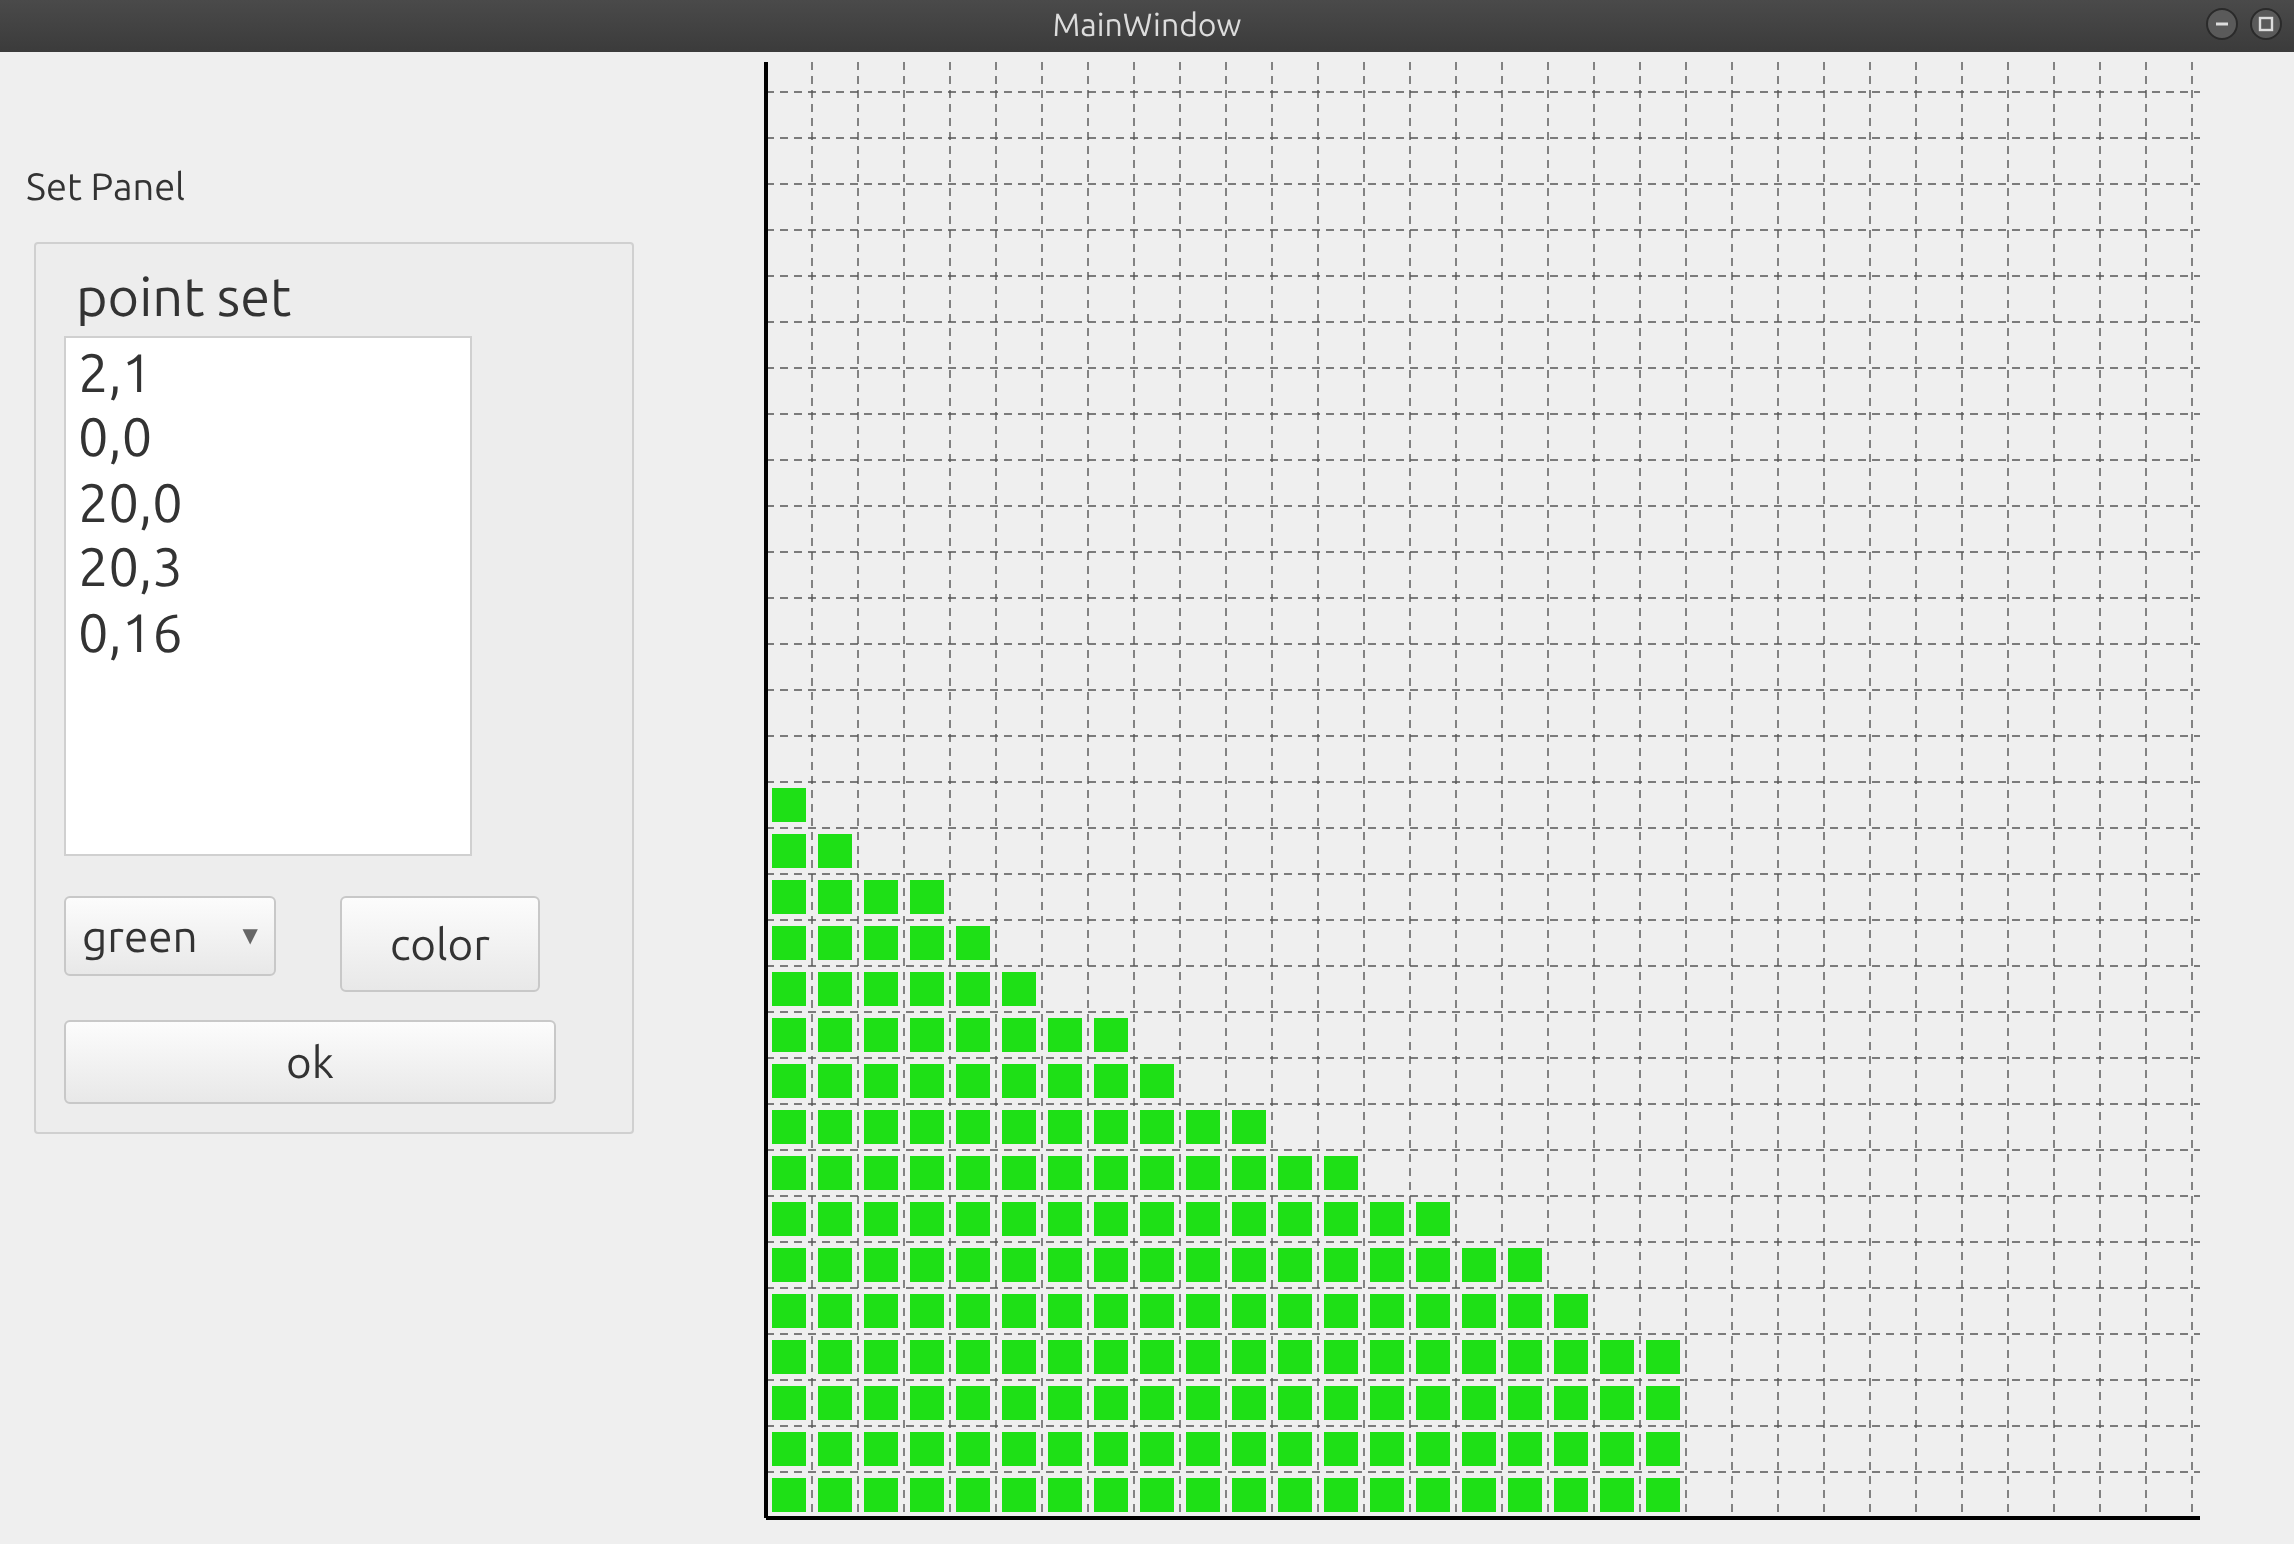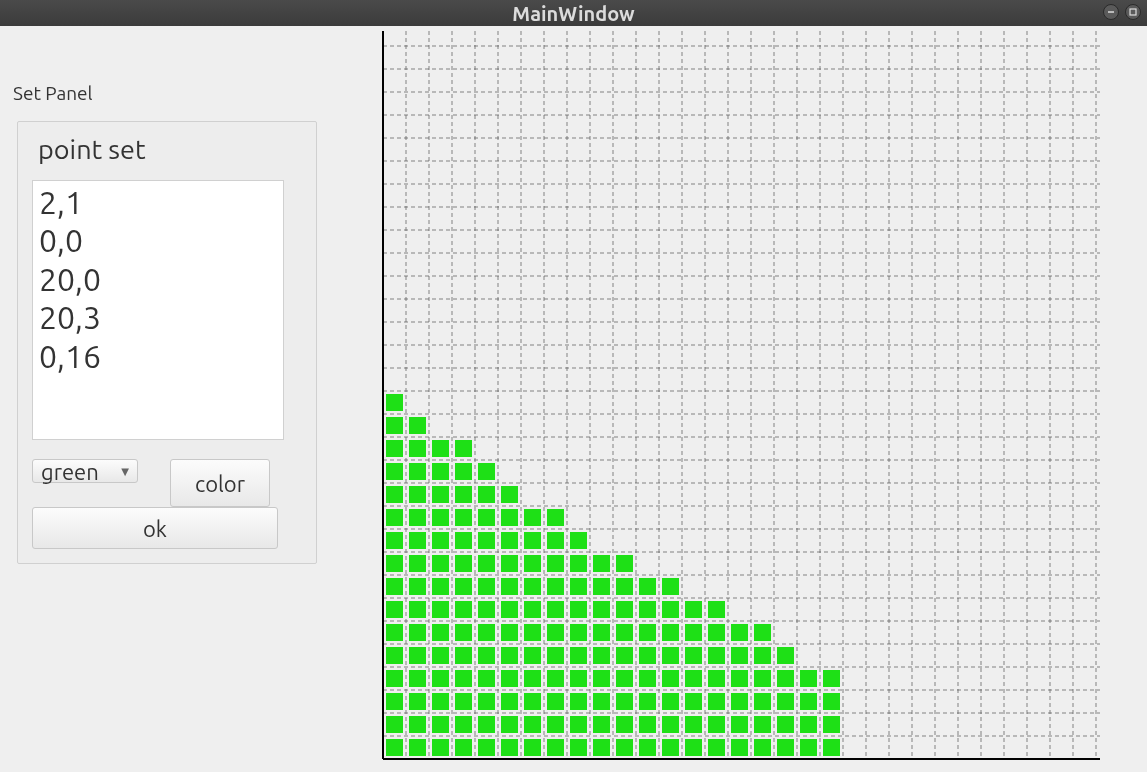--- a/index.html
+++ b/index.html
@@ -4,22 +4,22 @@
 <style>
   * { box-sizing: border-box; margin: 0; padding: 0; font-family: "Ubuntu", "DejaVu Sans", sans-serif; }
   body { width: 1147px; height: 772px; background: #f0f0f0; overflow: hidden; }
   
   .titlebar {
     height: 26px;
     background: linear-gradient(to bottom, #4a4a4a, #3b3b3b);
     display: flex;
     align-items: center;
     color: #dcdcdc;
-    font-size: 20px;
-    font-weight: bold;
+    font-size: 16px;
+    font-weight: normal;
     position: relative;
   }
   .titlebar .title {
     flex: 1;
     text-align: center;
   }
   .titlebar .controls {
     position: absolute;
     right: 6px;
     top: 4px;
@@ -59,47 +59,47 @@
     width: 300px;
     border: 1px solid #d0d0d0;
     background: #ededed;
     border-radius: 2px;
     padding: 10px 14px 14px 14px;
   }
   
   .point-set-label {
     font-size: 27px;
     color: #333;
-    margin: 2px 0 16px 6px;
+    margin: 2px 0 4px 6px;
   }
   
   .point-list {
     background: #fff;
     border: 1px solid #d0d0d0;
-    width: 252px;
+    width: 204px;
     height: 260px;
-    font-size: 32px;
+    font-size: 27px;
     color: #333;
     padding: 2px 6px;
     line-height: 1.2;
     white-space: pre;
     overflow: hidden;
     resize: none;
     font-family: inherit;
   }
   
   .row-controls {
     display: flex;
     gap: 32px;
     margin-top: 16px;
   }
   
   .dropdown {
     width: 106px;
-    height: 24px;
+    height: 40px;
     background: linear-gradient(to bottom,#fcfcfc,#e8e8e8);
     border: 1px solid #c8c8c8;
     border-radius: 3px;
     font-size: 22px;
     color: #333;
     padding: 0 8px;
     display: flex;
     align-items: center;
     justify-content: space-between;
     cursor: pointer;
@@ -115,21 +115,21 @@
     border: 1px solid #c8c8c8;
     border-radius: 3px;
     font-size: 22px;
     color: #333;
     display: flex;
     align-items: center;
     justify-content: center;
     cursor: pointer;
   }
   .btn-color { width: 100px; height: 48px; }
-  .btn-ok { width: 246px; height: 42px; }
+  .btn-ok { width: 246px; height: 42px; margin-top: 14px; }
   
   .canvas-area {
     position: absolute;
     left: 373px;
     top: 5px;
     width: 727px;
     height: 740px;
     overflow: hidden;
   }
   

